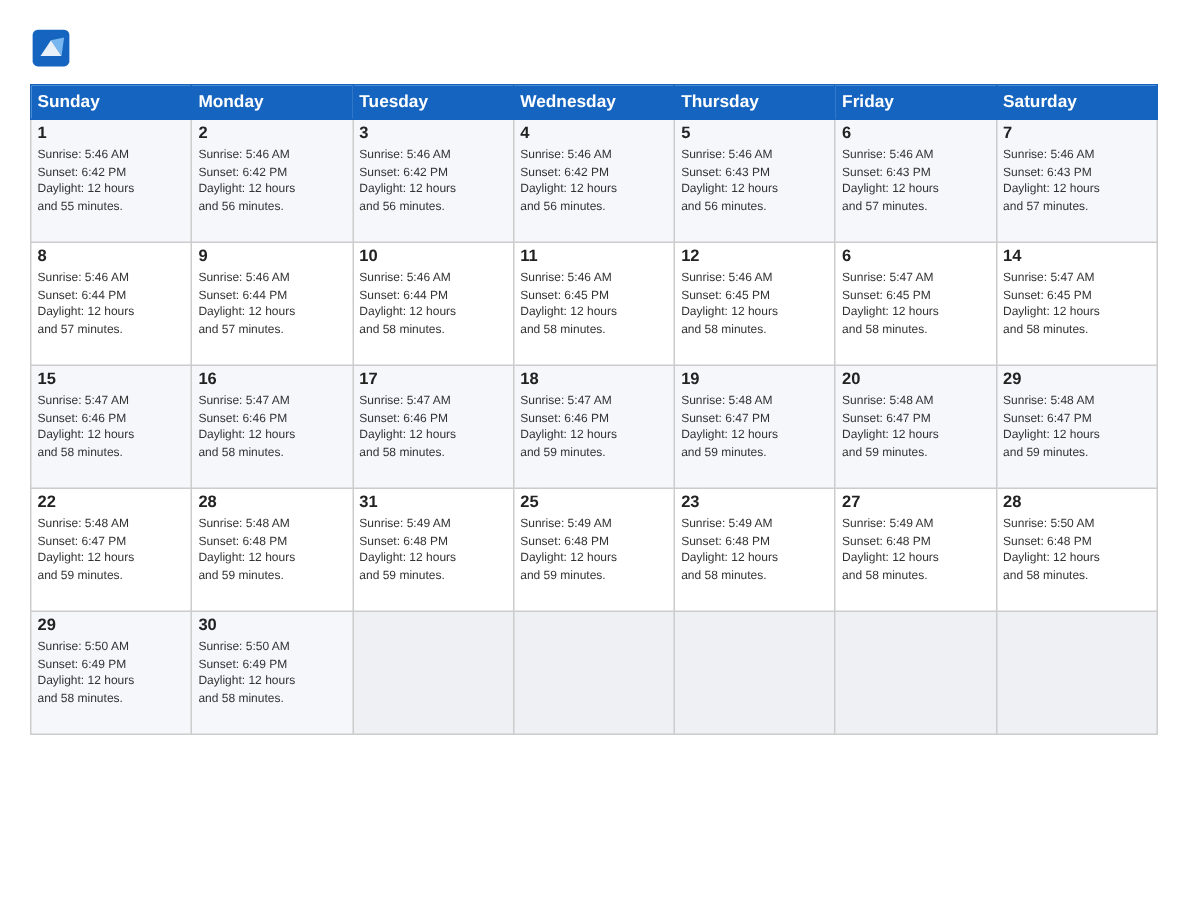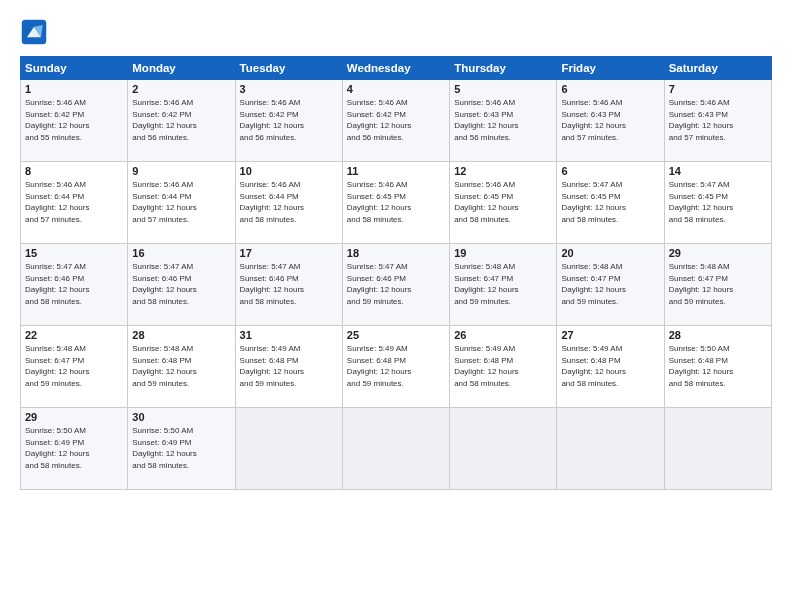--- a/index.html
+++ b/index.html
@@ -233,21 +233,21 @@
           </td>
           <td>
             <span class="day-num">31</span>
             <div class="day-info">Sunrise: 5:49 AM<br>Sunset: 6:48 PM<br>Daylight: 12 hours<br>and 59 minutes.</div>
           </td>
           <td>
             <span class="day-num">25</span>
             <div class="day-info">Sunrise: 5:49 AM<br>Sunset: 6:48 PM<br>Daylight: 12 hours<br>and 59 minutes.</div>
           </td>
           <td>
-            <span class="day-num">26</span>
+            <span class="day-num">23</span>
             <div class="day-info">Sunrise: 5:49 AM<br>Sunset: 6:48 PM<br>Daylight: 12 hours<br>and 58 minutes.</div>
           </td>
           <td>
             <span class="day-num">27</span>
             <div class="day-info">Sunrise: 5:49 AM<br>Sunset: 6:48 PM<br>Daylight: 12 hours<br>and 58 minutes.</div>
           </td>
           <td>
             <span class="day-num">28</span>
             <div class="day-info">Sunrise: 5:50 AM<br>Sunset: 6:48 PM<br>Daylight: 12 hours<br>and 58 minutes.</div>
           </td>

